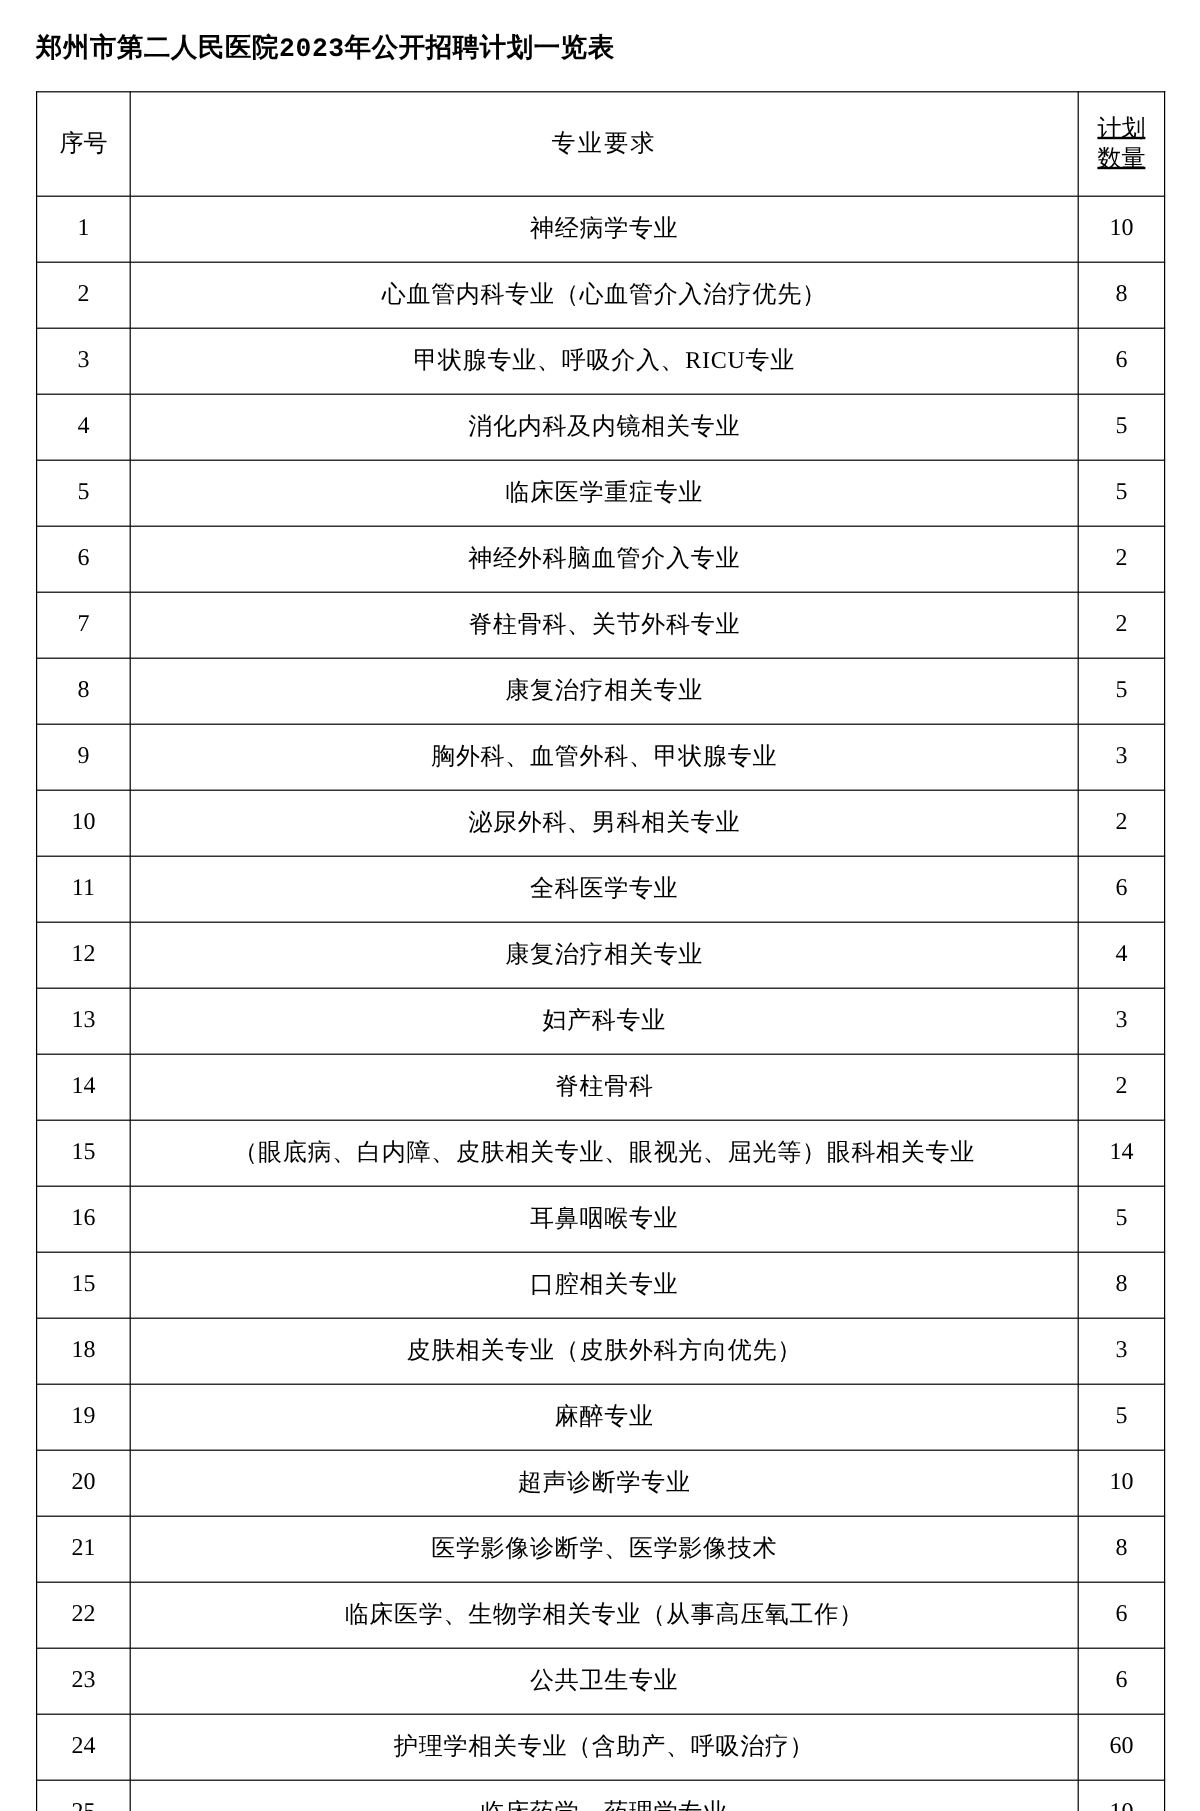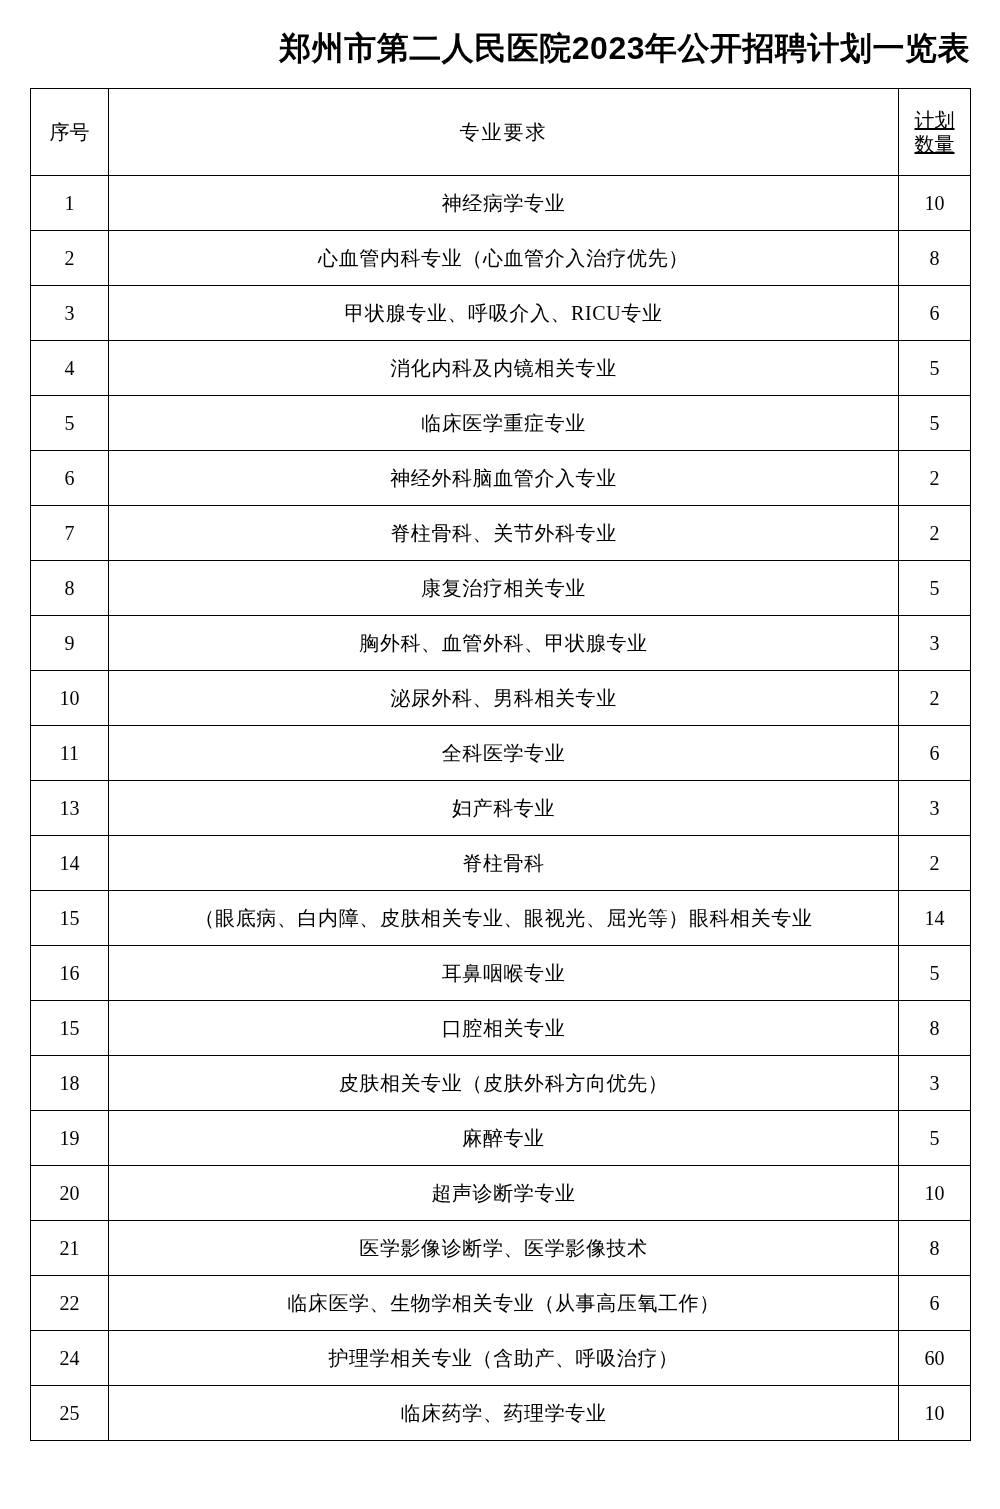--- a/index.html
+++ b/index.html
@@ -13,25 +13,25 @@
     font-family: "Liberation Serif", "DejaVu Serif", serif;
     color: #000000;
     -webkit-font-smoothing: antialiased;
   }
   .page {
     width: 1000px;
     box-sizing: border-box;
     padding: 22px 30px 10px 30px;
   }
   .doc-title {
-    font-family: Liberation Sans, sans-serif;
+    font-family: Liberation Mono, monospace;
     font-weight: bold;
-    font-size: 32px;
+    font-size: 22px;
     line-height: 1.25;
-    text-align: right;
+    text-align: left;
     letter-spacing: 0.5px;
     margin: 6px 0 20px 0;
     white-space: nowrap;
   }
   table.plan-table {
     border-collapse: collapse;
     width: 940px;
     margin: 0 auto;
     table-layout: fixed;
   }
@@ -156,20 +156,25 @@
         <td class="cell-index">10</td>
         <td class="cell-major">泌尿外科、男科相关专业</td>
         <td class="cell-count">2</td>
       </tr>
       <tr class="body-row">
         <td class="cell-index">11</td>
         <td class="cell-major">全科医学专业</td>
         <td class="cell-count">6</td>
       </tr>
       <tr class="body-row">
+        <td class="cell-index">12</td>
+        <td class="cell-major">康复治疗相关专业</td>
+        <td class="cell-count">4</td>
+      </tr>
+      <tr class="body-row">
         <td class="cell-index">13</td>
         <td class="cell-major">妇产科专业</td>
         <td class="cell-count">3</td>
       </tr>
       <tr class="body-row">
         <td class="cell-index">14</td>
         <td class="cell-major">脊柱骨科</td>
         <td class="cell-count">2</td>
       </tr>
       <tr class="body-row">
@@ -206,20 +211,25 @@
         <td class="cell-index">21</td>
         <td class="cell-major">医学影像诊断学、医学影像技术</td>
         <td class="cell-count">8</td>
       </tr>
       <tr class="body-row">
         <td class="cell-index">22</td>
         <td class="cell-major">临床医学、生物学相关专业（从事高压氧工作）</td>
         <td class="cell-count">6</td>
       </tr>
       <tr class="body-row">
+        <td class="cell-index">23</td>
+        <td class="cell-major">公共卫生专业</td>
+        <td class="cell-count">6</td>
+      </tr>
+      <tr class="body-row">
         <td class="cell-index">24</td>
         <td class="cell-major">护理学相关专业（含助产、呼吸治疗）</td>
         <td class="cell-count">60</td>
       </tr>
       <tr class="body-row">
         <td class="cell-index">25</td>
         <td class="cell-major">临床药学、药理学专业</td>
         <td class="cell-count">10</td>
       </tr>
 

